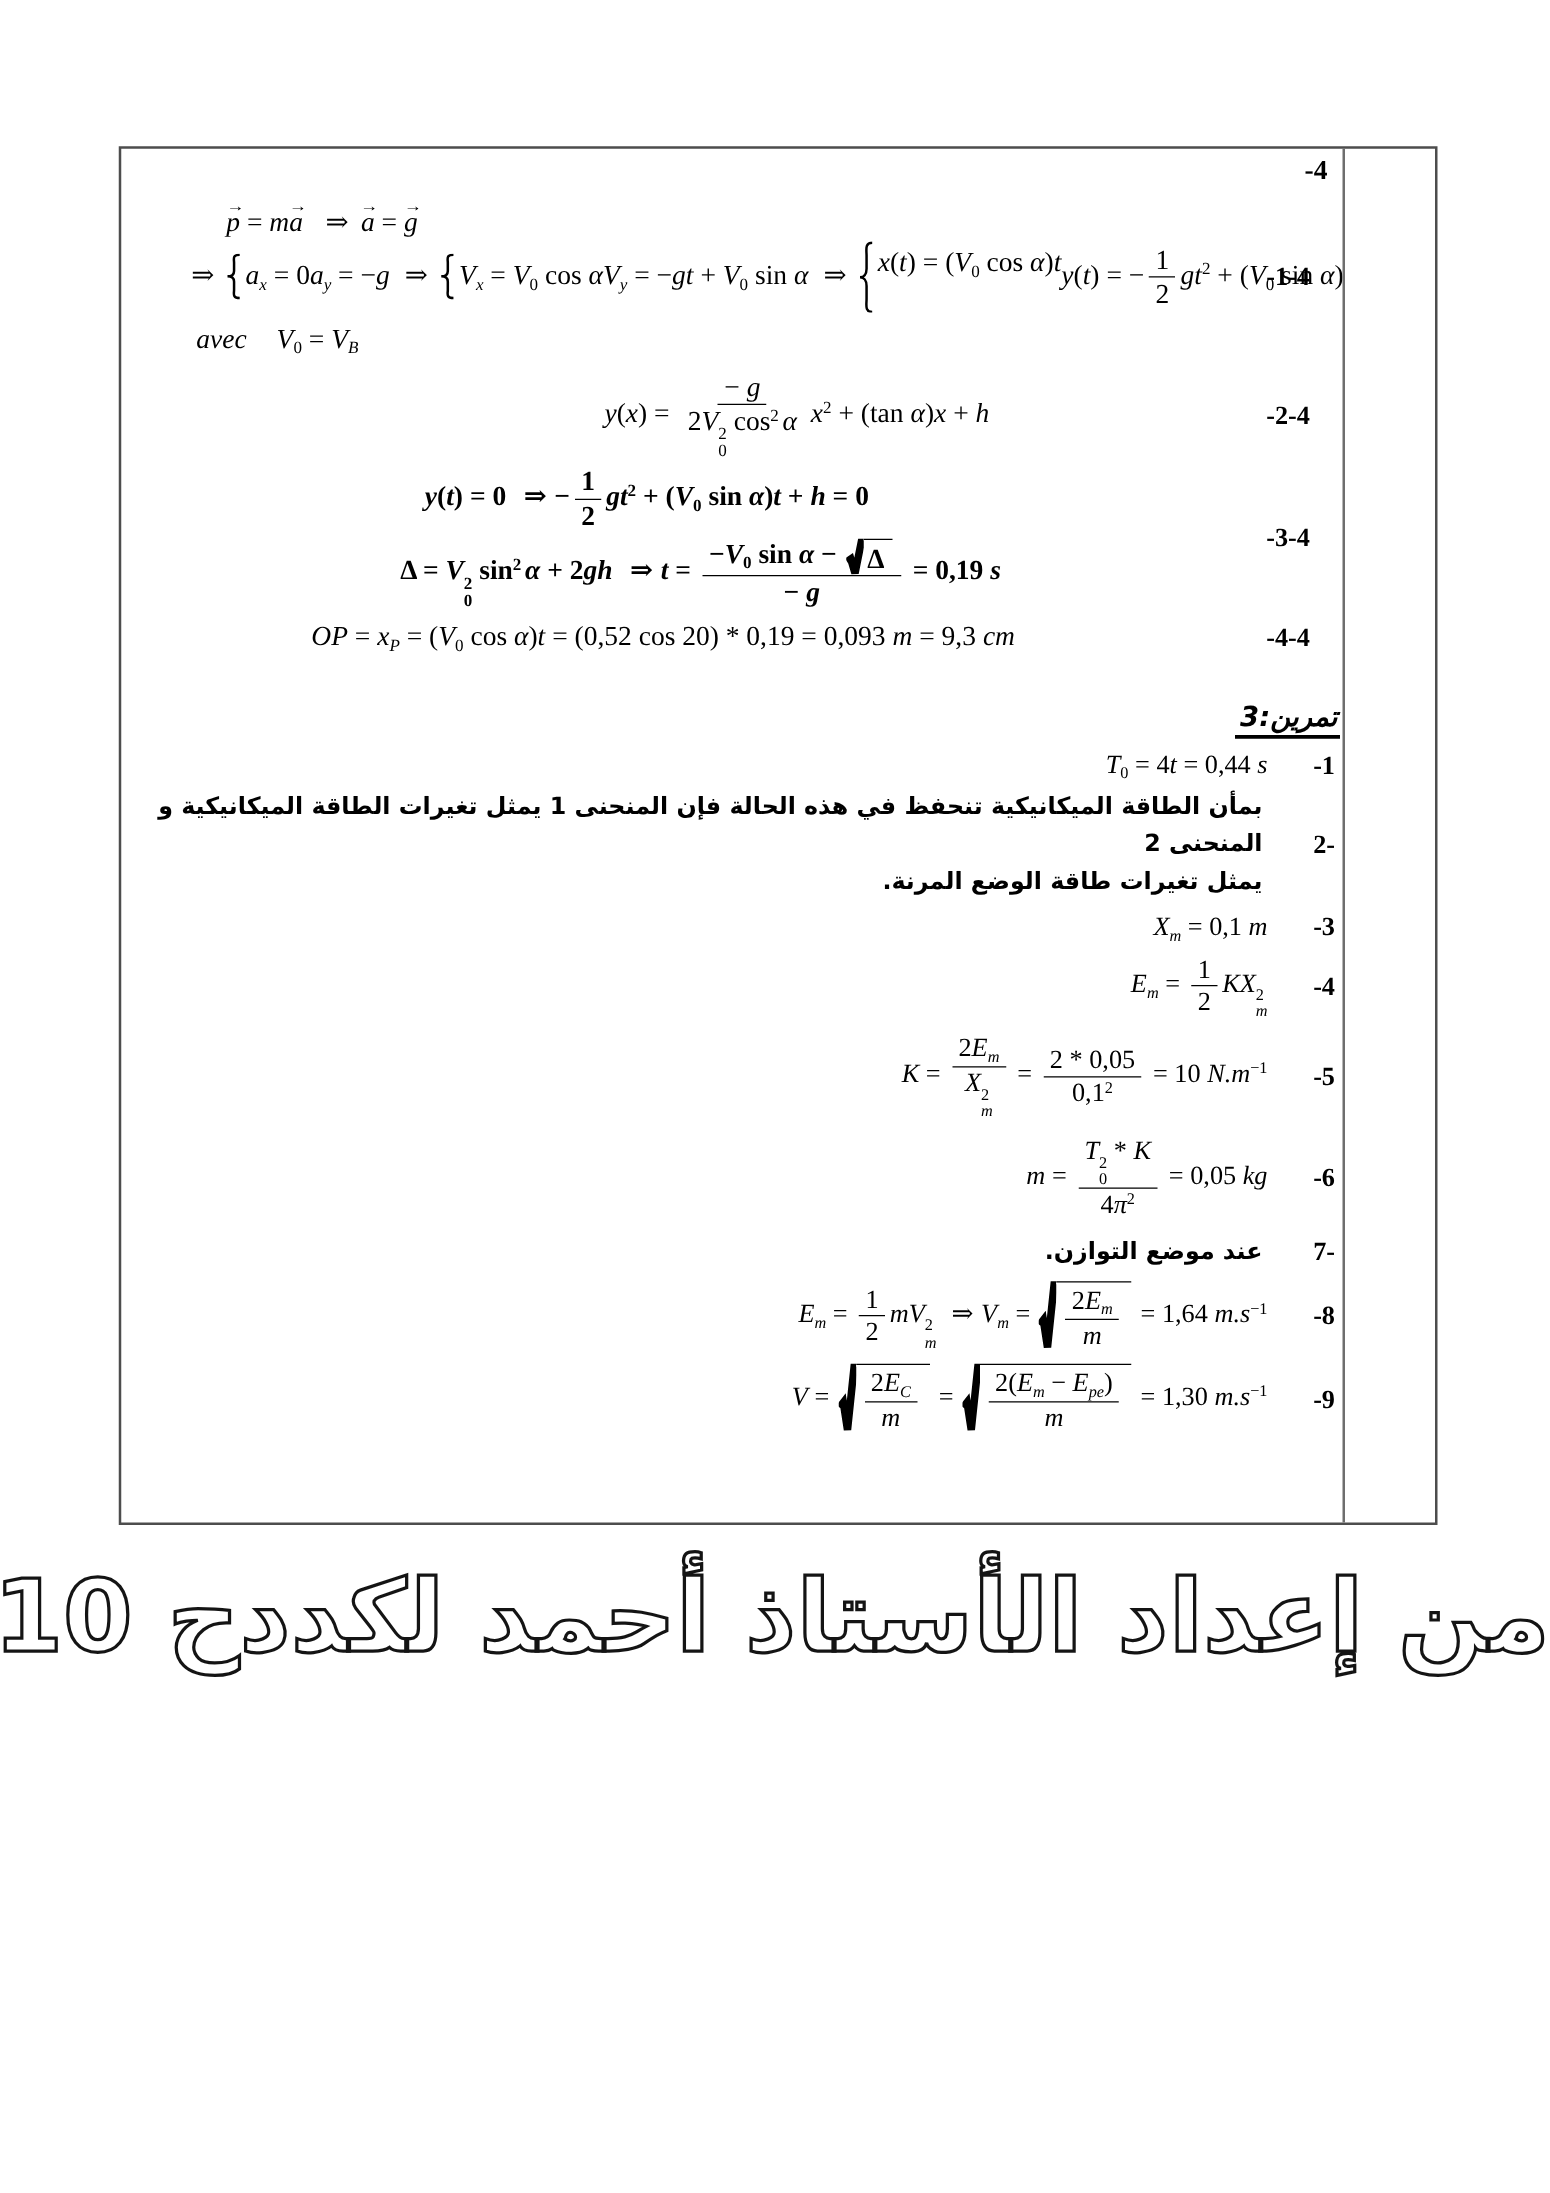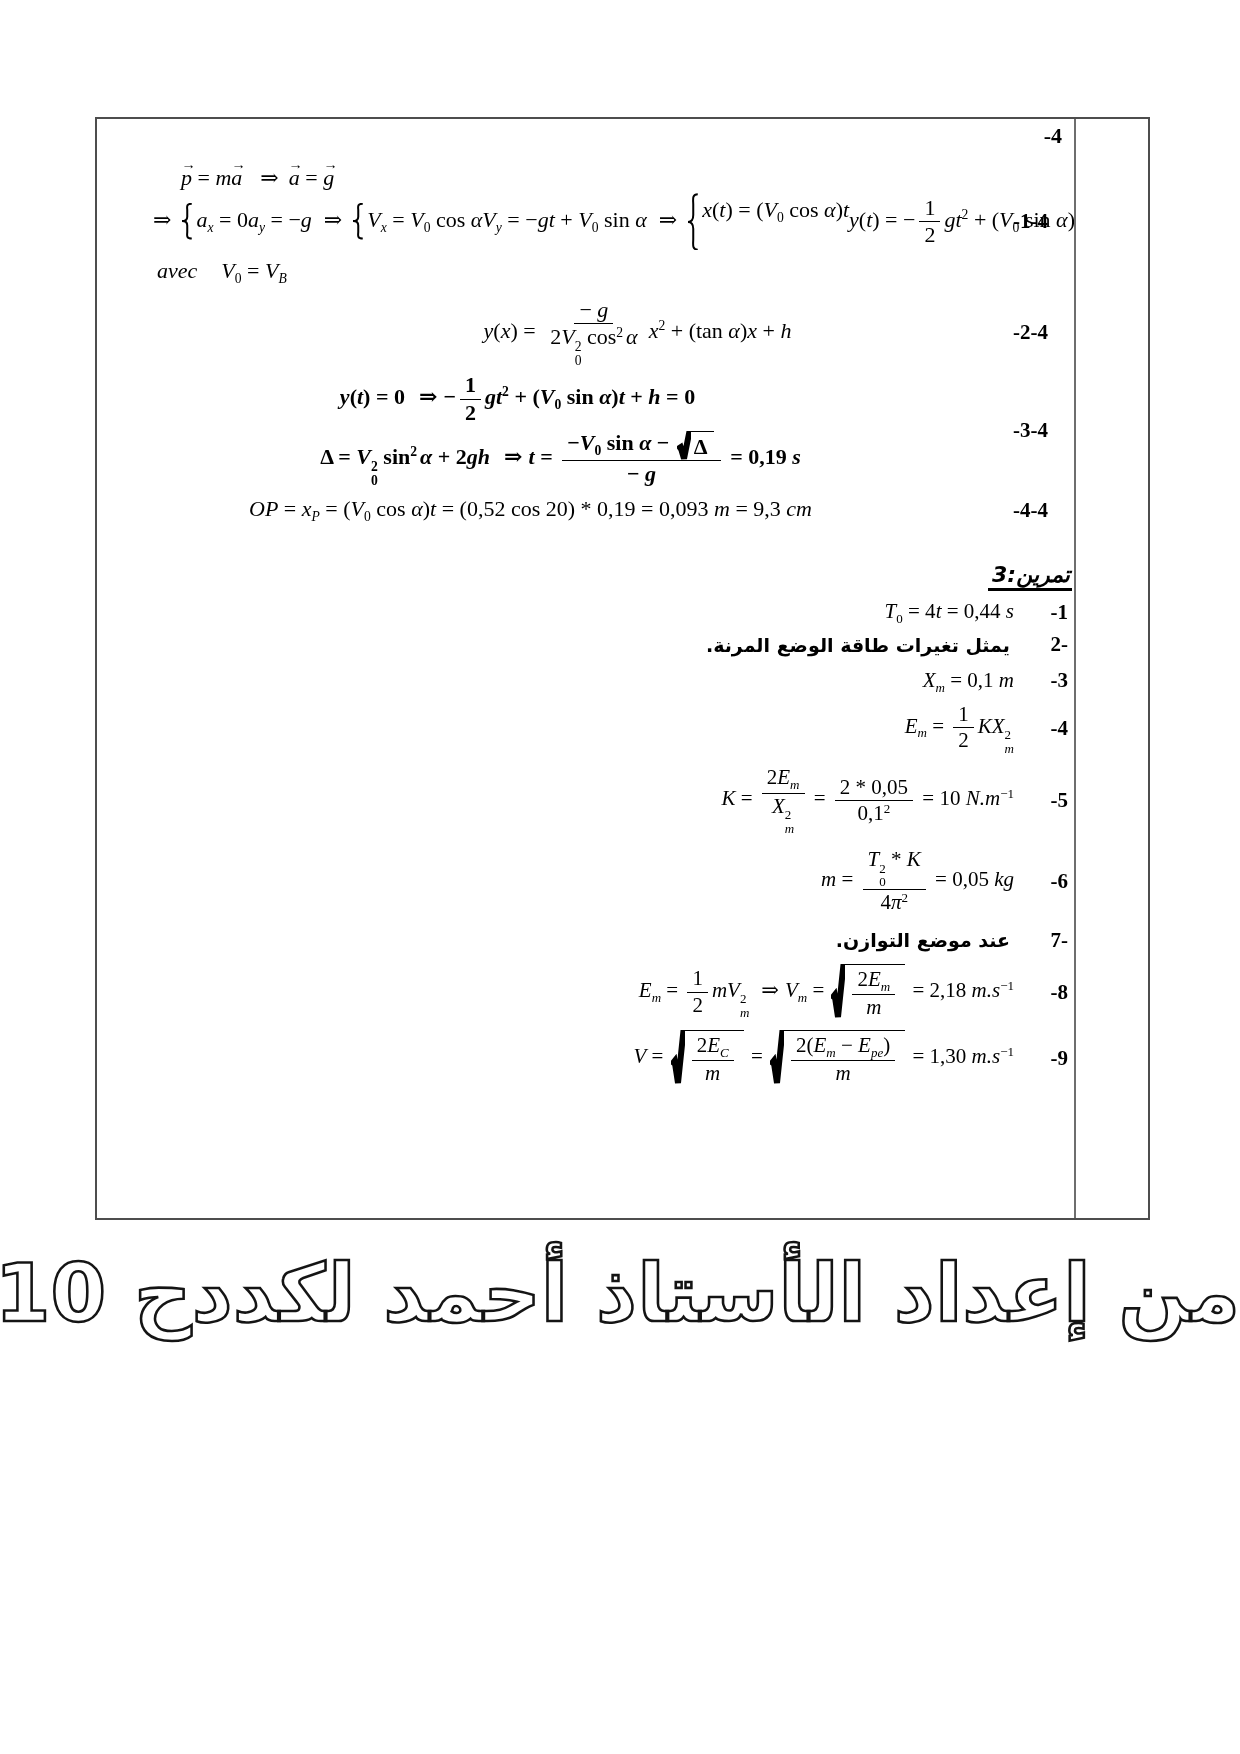--- a/index.html
+++ b/index.html
@@ -154,20 +154,21 @@
       </div>
       <div id="items">
           <div class="item" id="it-i1">
             <div class="icontent math">
               <div class="mrow"><span class="mi">T</span><span class="msub">0</span><span class="mn"> = 4</span><span class="mi">t</span><span class="mn"> = 0,44 </span><span class="mi">s</span></div>
             </div>
             <div class="imarker"><span style="direction: ltr;">-1</span></div>
           </div>
           <div class="item" id="it-i2">
             <div class="icontent ar">
+              <div>بمأن الطاقة الميكانيكية تنحفظ في هذه الحالة فإن المنحنى 1 يمثل تغيرات الطاقة الميكانيكية و المنحنى 2</div>
               <div>يمثل تغيرات طاقة الوضع المرنة.</div>
             </div>
             <div class="imarker"><span style="direction: rtl;">-2</span></div>
           </div>
           <div class="item" id="it-i3">
             <div class="icontent math">
               <div class="mrow"><span class="mi">X</span><span class="msub mi">m</span><span class="mn"> = 0,1 </span><span class="mi">m</span></div>
             </div>
             <div class="imarker"><span style="direction: ltr;">-3</span></div>
           </div>
@@ -192,21 +193,21 @@
           <div class="item" id="it-i7">
             <div class="icontent ar">
               <div>عند موضع التوازن.</div>
             </div>
             <div class="imarker"><span style="direction: rtl;">-7</span></div>
           </div>
           <div class="item" id="it-i8">
             <div class="icontent math">
               <div class="mrow"><span class="mi">E</span><span class="msub mi">m</span><span class="mn"> = </span><span class="frac"><span class="fnum"><span class="mn">1</span></span><span class="fden"><span class="mn">2</span></span></span><span class="mi">mV</span><span class="mss"><span class="sst">2</span><span class="ssb mi">m</span></span><span class="sp" style="width: 12px;"></span><span class="mn">⇒</span><span class="sp" style="width: 6px;"></span><span class="mi">V</span><span class="msub mi">m</span><span class="mn"> = </span><span class="sqrt tall"><span class="rad"><svg viewBox="0 0 100 100" preserveAspectRatio="none">
                       <path d="M4 62 L26 55 L50 94 L88 4 L100 4" fill="none" stroke="#000" stroke-width="6" vector-effect="non-scaling-stroke"></path>
-                    </svg></span><span class="rc"><span class="frac"><span class="fnum"><span class="mn">2</span><span class="mi">E</span><span class="msub mi">m</span></span><span class="fden"><span class="mi">m</span></span></span></span></span><span class="mn"> = 2,18 </span><span class="mi">m.s</span><span class="msup">−1</span></div>
+                    </svg></span><span class="rc"><span class="frac"><span class="fnum"><span class="mn">2</span><span class="mi">E</span><span class="msub mi">m</span></span><span class="fden"><span class="mi">m</span></span></span></span></span><span class="mn"> = 1,64 </span><span class="mi">m.s</span><span class="msup">−1</span></div>
             </div>
             <div class="imarker"><span style="direction: ltr;">-8</span></div>
           </div>
           <div class="item" id="it-i9">
             <div class="icontent math">
               <div class="mrow"><span class="mi">V</span><span class="mn"> = </span><span class="sqrt tall"><span class="rad"><svg viewBox="0 0 100 100" preserveAspectRatio="none">
                       <path d="M4 62 L26 55 L50 94 L88 4 L100 4" fill="none" stroke="#000" stroke-width="6" vector-effect="non-scaling-stroke"></path>
                     </svg></span><span class="rc"><span class="frac"><span class="fnum"><span class="mn">2</span><span class="mi">E</span><span class="msub mi">C</span></span><span class="fden"><span class="mi">m</span></span></span></span></span><span class="mn"> = </span><span class="sqrt tall"><span class="rad"><svg viewBox="0 0 100 100" preserveAspectRatio="none">
                       <path d="M4 62 L26 55 L50 94 L88 4 L100 4" fill="none" stroke="#000" stroke-width="6" vector-effect="non-scaling-stroke"></path>
                     </svg></span><span class="rc"><span class="frac"><span class="fnum"><span class="mn">2(</span><span class="mi">E</span><span class="msub mi">m</span><span class="mn"> − </span><span class="mi">E</span><span class="msub mi">pe</span><span class="mn">)</span></span><span class="fden"><span class="mi">m</span></span></span></span></span><span class="mn"> = 1,30 </span><span class="mi">m.s</span><span class="msup">−1</span></div>

